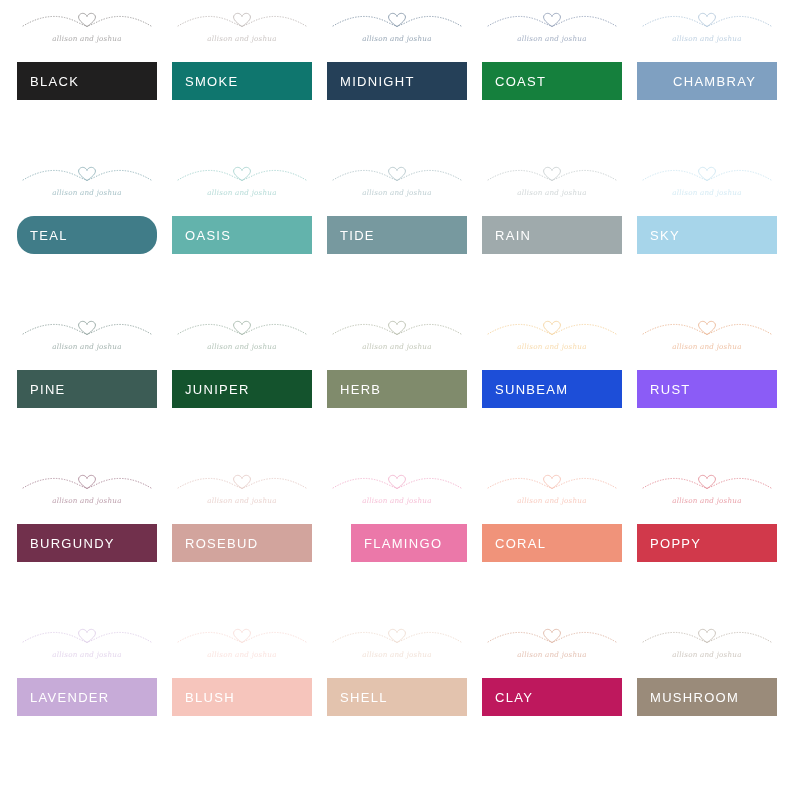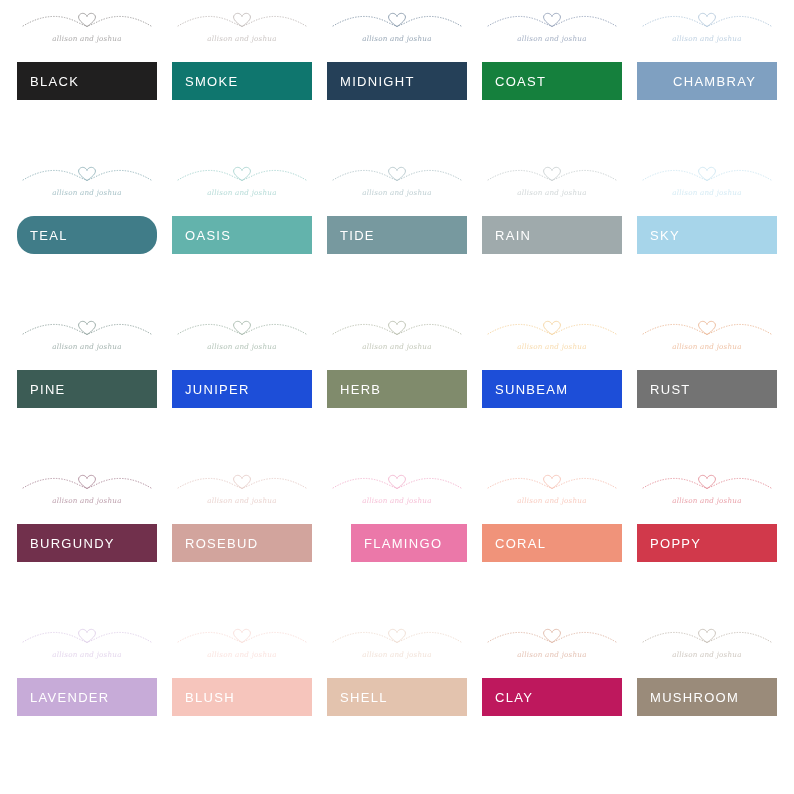--- a/index.html
+++ b/index.html
@@ -231,21 +231,21 @@
   </div>
     <div class="swatch-cell">
     <div class="logo">
       <svg viewBox="0 0 140 32" xmlns="http://www.w3.org/2000/svg">
         <path class="wave-path" d="M6 21 C 26 9, 44 9, 60 17 C 66 20, 69 21, 70.5 21.5" fill="none" stroke-width="1" stroke-linecap="round" stroke-dasharray="0.6 2.1" stroke="#afc0b4"></path>
         <path class="wave-path" d="M69.5 21.5 C 71 21, 74 20, 80 17 C 96 9, 114 9, 134 21" fill="none" stroke-width="1" stroke-linecap="round" stroke-dasharray="0.6 2.1" stroke="#afc0b4"></path>
         <path class="heart-path" d="M70 21.5 C 62.5 16.5, 60 12.5, 62.5 9.8 C 65 7.1, 69 8.4, 70 11.6 C 71 8.4, 75 7.1, 77.5 9.8 C 80 12.5, 77.5 16.5, 70 21.5 Z" fill="none" stroke-width="1" stroke-linejoin="round" stroke="#afc0b4"></path>
       </svg>
       <span class="logo-script" style="color: rgb(175, 192, 180);">allison and joshua</span>
     </div>
-    <div class="swatch-bar" title="JUNIPER" style="background: #1d4ed8;">
+    <div class="swatch-bar" title="JUNIPER" style="background: #14532d;">
       <span class="swatch-label">JUNIPER</span>
     </div>
   </div>
     <div class="swatch-cell">
     <div class="logo">
       <svg viewBox="0 0 140 32" xmlns="http://www.w3.org/2000/svg">
         <path class="wave-path" d="M6 21 C 26 9, 44 9, 60 17 C 66 20, 69 21, 70.5 21.5" fill="none" stroke-width="1" stroke-linecap="round" stroke-dasharray="0.6 2.1" stroke="#c0c5b6"></path>
         <path class="wave-path" d="M69.5 21.5 C 71 21, 74 20, 80 17 C 96 9, 114 9, 134 21" fill="none" stroke-width="1" stroke-linecap="round" stroke-dasharray="0.6 2.1" stroke="#c0c5b6"></path>
         <path class="heart-path" d="M70 21.5 C 62.5 16.5, 60 12.5, 62.5 9.8 C 65 7.1, 69 8.4, 70 11.6 C 71 8.4, 75 7.1, 77.5 9.8 C 80 12.5, 77.5 16.5, 70 21.5 Z" fill="none" stroke-width="1" stroke-linejoin="round" stroke="#c0c5b6"></path>
       </svg>
@@ -270,21 +270,21 @@
   </div>
     <div class="swatch-cell">
     <div class="logo">
       <svg viewBox="0 0 140 32" xmlns="http://www.w3.org/2000/svg">
         <path class="wave-path" d="M6 21 C 26 9, 44 9, 60 17 C 66 20, 69 21, 70.5 21.5" fill="none" stroke-width="1" stroke-linecap="round" stroke-dasharray="0.6 2.1" stroke="#eebfa1"></path>
         <path class="wave-path" d="M69.5 21.5 C 71 21, 74 20, 80 17 C 96 9, 114 9, 134 21" fill="none" stroke-width="1" stroke-linecap="round" stroke-dasharray="0.6 2.1" stroke="#eebfa1"></path>
         <path class="heart-path" d="M70 21.5 C 62.5 16.5, 60 12.5, 62.5 9.8 C 65 7.1, 69 8.4, 70 11.6 C 71 8.4, 75 7.1, 77.5 9.8 C 80 12.5, 77.5 16.5, 70 21.5 Z" fill="none" stroke-width="1" stroke-linejoin="round" stroke="#eebfa1"></path>
       </svg>
       <span class="logo-script" style="color: rgb(238, 191, 161);">allison and joshua</span>
     </div>
-    <div class="swatch-bar" title="RUST" style="background: #737373;">
+    <div class="swatch-bar" title="RUST" style="background: #8b5cf6;">
       <span class="swatch-label">RUST</span>
     </div>
   </div>
     <div class="swatch-cell">
     <div class="logo">
       <svg viewBox="0 0 140 32" xmlns="http://www.w3.org/2000/svg">
         <path class="wave-path" d="M6 21 C 26 9, 44 9, 60 17 C 66 20, 69 21, 70.5 21.5" fill="none" stroke-width="1" stroke-linecap="round" stroke-dasharray="0.6 2.1" stroke="#b898a6"></path>
         <path class="wave-path" d="M69.5 21.5 C 71 21, 74 20, 80 17 C 96 9, 114 9, 134 21" fill="none" stroke-width="1" stroke-linecap="round" stroke-dasharray="0.6 2.1" stroke="#b898a6"></path>
         <path class="heart-path" d="M70 21.5 C 62.5 16.5, 60 12.5, 62.5 9.8 C 65 7.1, 69 8.4, 70 11.6 C 71 8.4, 75 7.1, 77.5 9.8 C 80 12.5, 77.5 16.5, 70 21.5 Z" fill="none" stroke-width="1" stroke-linejoin="round" stroke="#b898a6"></path>
       </svg>

